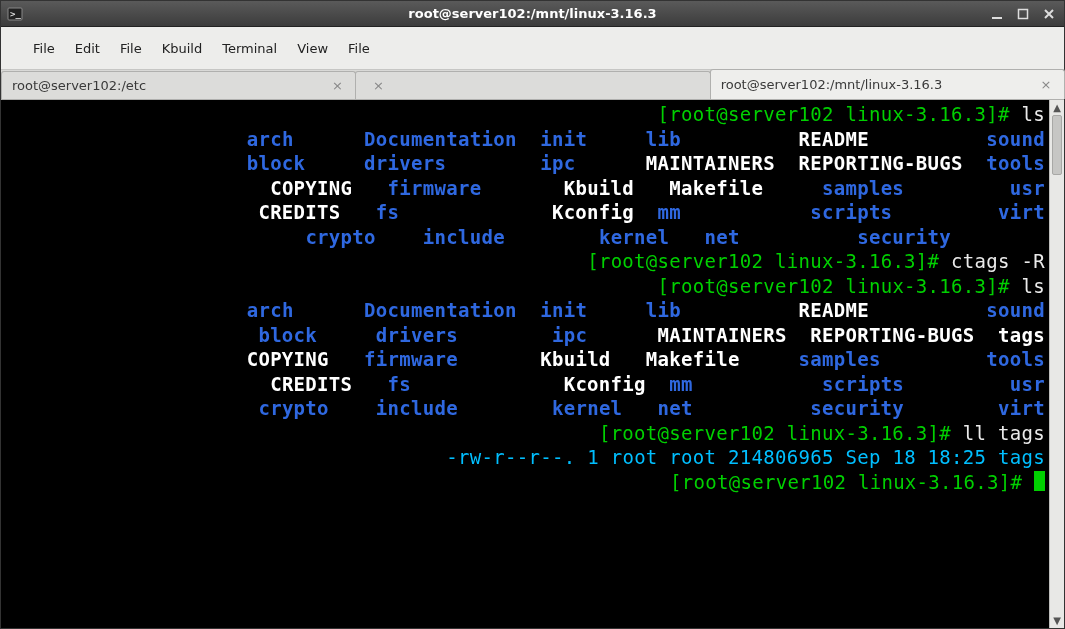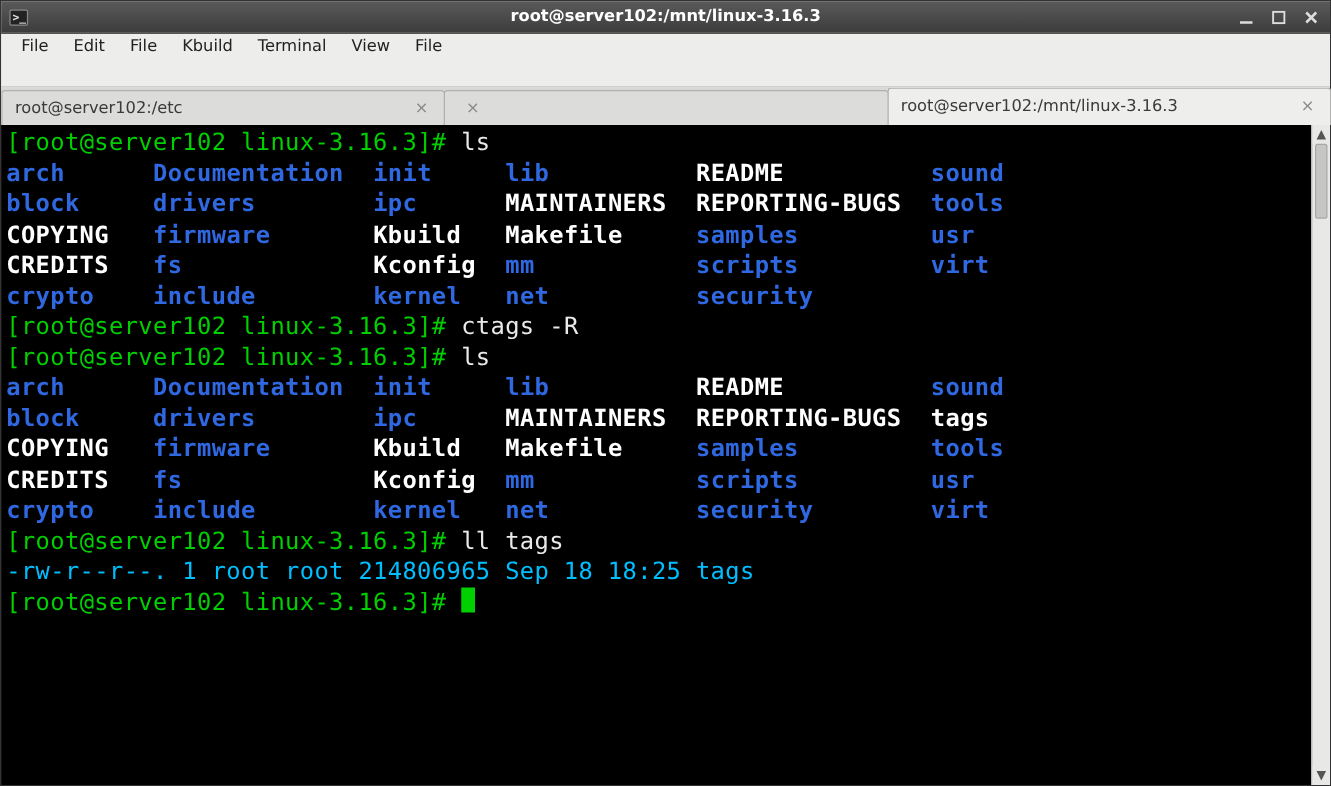--- a/index.html
+++ b/index.html
@@ -36,33 +36,33 @@
   }
   .win-controls { margin-left: auto; display: flex; gap: 8px; }
   .win-btn {
     width: 18px; height: 16px;
     color: #ddd; display: flex; align-items: center; justify-content: center;
     font-size: 13px; cursor: pointer;
   }
   .menubar {
     height: 43px;
     background: #ededeb;
-    display: flex; align-items: flex-start;
+    display: flex; align-items: center;
     font-size: 13px; color: #222;
-    padding: 0 8px; gap: 4px;
+    padding: 0 24px; gap: 4px;
     border-bottom: 1px solid #c6c6c4;
   }
   .menu-item {
     padding: 3px 8px; cursor: pointer;
     border-radius: 2px;
   }
   .tabbar {
     height: 30px;
     background: #d9d9d7;
-    display: flex; align-items: center;
+    display: flex; align-items: flex-end;
     font-size: 13px;
     border-bottom: 1px solid #b0b0ae;
   }
   .tab {
     flex: 1 1 0;
     height: 28px;
     background: #dcdcda;
     border: 1px solid #b0b0ae;
     border-bottom: none;
     display: flex; align-items: center;
@@ -93,20 +93,21 @@
     flex: 1;
     background: #000;
     color: #ccc;
     font-family: "DejaVu Sans Mono","Liberation Mono","Menlo","Consolas",monospace;
     font-size: 19px;
     line-height: 24.5px;
     padding: 2px 4px 4px 4px;
     white-space: pre;
     overflow: hidden;
     letter-spacing: 0.3px;
+    text-align: right;
   }
   .scrollbar {
     width: 15px; background: #e8e8e6;
     border-left: 1px solid #bdbdbb;
     position: relative;
   }
   .scroll-arrow {
     height: 15px; display:flex; align-items:center; justify-content:center;
     color: #555; font-size: 10px; cursor: pointer;
     background: #e8e8e6;

